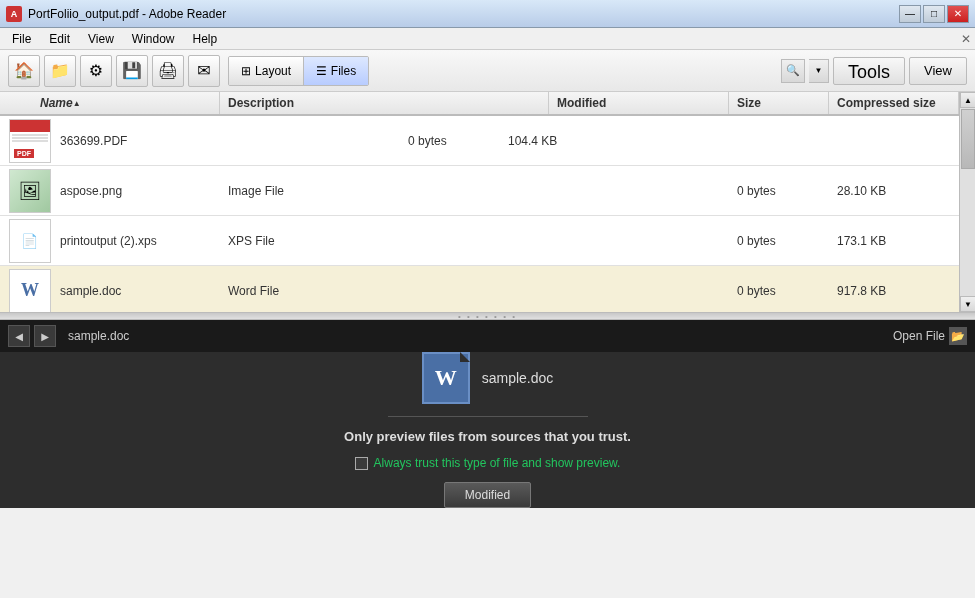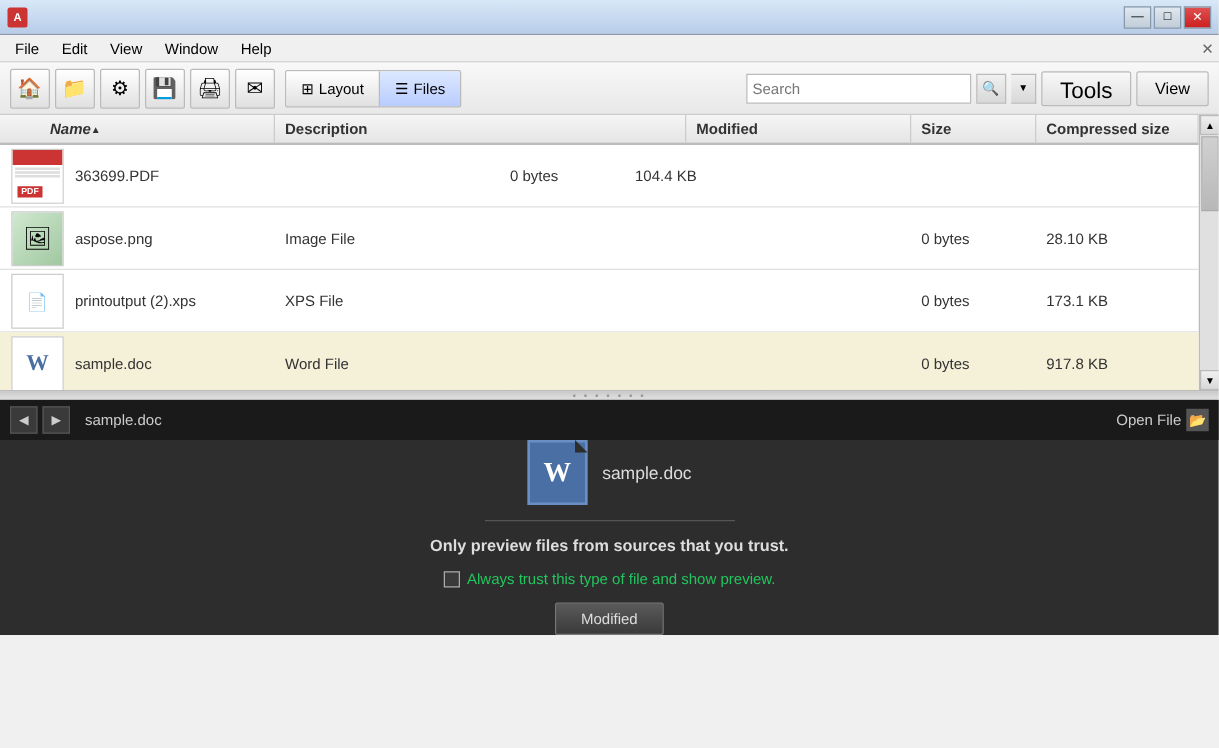--- a/index.html
+++ b/index.html
@@ -445,20 +445,21 @@
       border: 1px solid #ccc;
       display: flex; align-items: center; justify-content: center;
     }
   </style>
 </head>
 <body>
 
 <div class="title-bar">
   <div class="title-bar-left">
     <div class="title-icon">A</div>
+    <span class="title-text">PortFoliio_output.pdf - Adobe Reader</span>
   </div>
   <div class="title-controls">
     <div class="title-btn">—</div>
     <div class="title-btn">□</div>
     <div class="title-btn close">✕</div>
   </div>
 </div>
 
 <div class="menu-bar">
   <span class="menu-item">File</span>
@@ -497,23 +498,20 @@
       <span>Layout</span>
     </button>
     <button class="toolbar-group-btn active">
       <span>☰</span>
       <span>Files</span>
     </button>
   </div>
 
   <span class="toolbar-spacer"></span>
 
-  <div class="search-box">
-    <input class="search-input" type="text" placeholder="Search" style="">
-  </div>
   <div class="search-icon-btn">
     <span>🔍</span>
   </div>
   <div class="search-dropdown">
     <span>▼</span>
   </div>
 
   <button class="tools-btn">Tools</button>
   <button class="sign-btn">View</button>
 </div>

